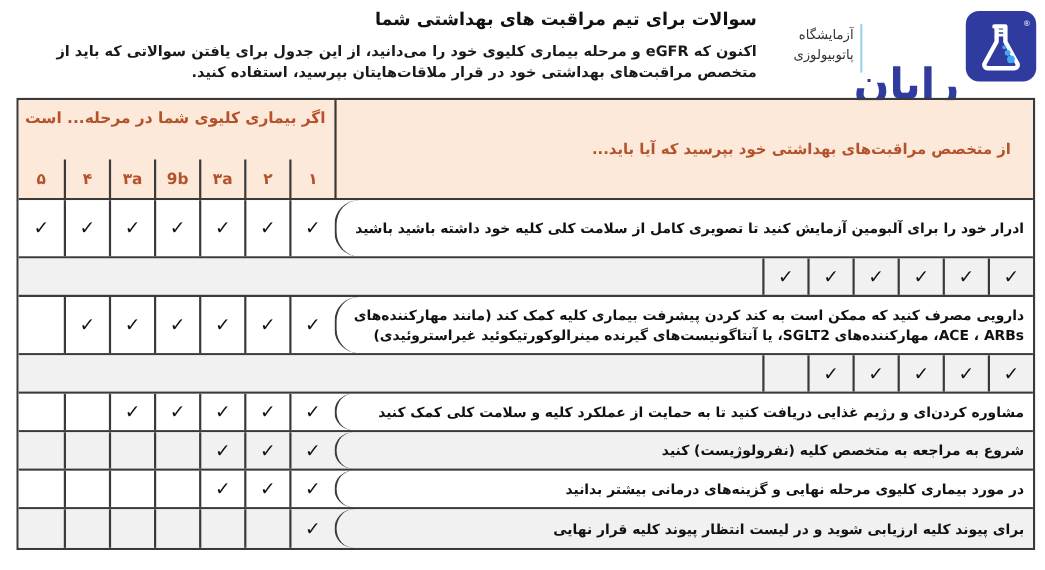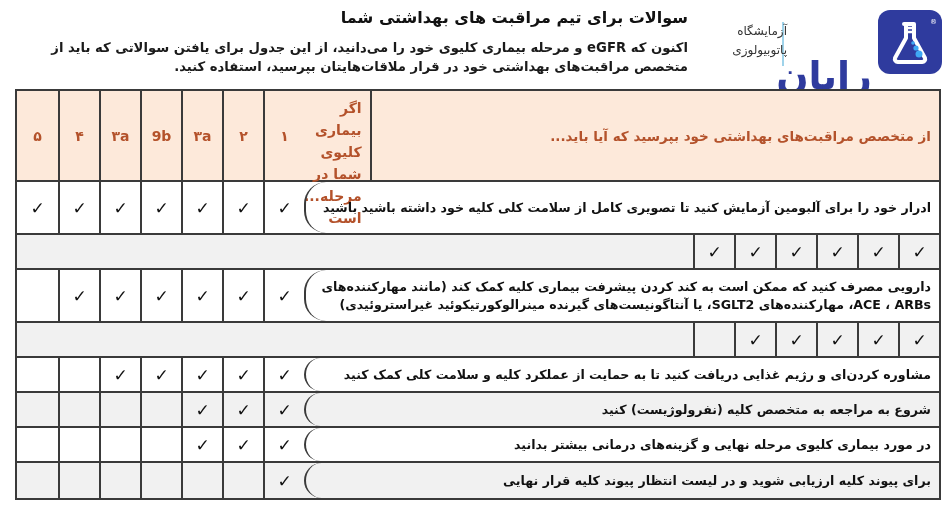--- a/index.html
+++ b/index.html
@@ -5,38 +5,38 @@
   * { box-sizing: border-box; margin: 0; padding: 0; }
   html, body { width: 950px; height: 518px; background: #ffffff; overflow: hidden; }
   body { font-family: "DejaVu Sans", "Liberation Sans", sans-serif; color: #111; position: relative; }
 
   .header { position: absolute; top: 0; left: 0; width: 950px; height: 89px; }
   .logo { position: absolute; right: 8px; top: 10px; width: 190px; height: 66px; }
   .logo-badge { position: absolute; right: 0; top: 0; width: 64px; height: 64px; border-radius: 12px; background: #2f3b9e; }
   .logo-badge svg { position: absolute; left: 0; top: 0; }
   .logo-word { position: absolute; right: 70px; top: 4px; font-size: 38px; font-weight: bold; color: #2f3b9e; direction: rtl; line-height: 52px; letter-spacing: -1px; margin-top: 36px; }
   .logo-divider { position: absolute; right: 158px; top: 12px; width: 2px; height: 44px; background: #9fd3ea; }
-  .logo-sub { position: absolute; right: 155px; top: 12px; width: 80px; text-align: right; direction: rtl; font-size: 12px; color: #333; line-height: 19px; }
+  .logo-sub { position: absolute; right: 166px; top: 12px; width: 80px; text-align: right; direction: rtl; font-size: 12px; color: #333; line-height: 19px; }
 
   .title { position: absolute; right: 262px; top: 8px; font-size: 16px; font-weight: bold; direction: rtl; color: #111; white-space: nowrap; }
   .intro { position: absolute; right: 262px; top: 38px; width: 640px; font-size: 13.2px; font-weight: bold; direction: rtl; line-height: 19px; color: #1a1a1a; }
 
   .table { position: absolute; left: 15px; top: 89px; width: 926px; border: 2px solid #3a3a3a; direction: rtl; }
   .row { display: flex; flex-direction: row; border-bottom: 2px solid #3a3a3a; }
   .row:last-child { border-bottom: none; }
   .row.gray { background: #f1f1f1; }
   .row.white { background: #ffffff; }
   .q { width: 640px; border-left: 2px solid #3a3a3a; padding: 4px 8px 4px 6px; font-size: 12.6px; font-weight: bold; text-align: right; line-height: 18px; display: flex; align-items: center; color: #111; border-radius: 22px; }
   .stages { display: flex; flex-direction: row; flex: 1; }
   .cell { width: 41px; border-left: 2px solid #3a3a3a; display: flex; align-items: center; justify-content: center; font-size: 17px; font-weight: bold; color: #111; }
   .cell:last-child { border-left: none; flex: 1; }
 
   .head-row { background: #fde9da; height: 91px; border-bottom: 2px solid #3a3a3a; display: flex; }
-  .head-q { width: 640px; border-left: 2px solid #3a3a3a; display: flex; align-items: center; padding-right: 8px; font-size: 13.5px; font-weight: bold; color: #b4522b; }
-  .head-stages { flex: 1; display: flex; flex-direction: row; }
+  .head-q { width: 640px; border-left: 2px solid #3a3a3a; display: flex; align-items: center; padding-right: 20px; font-size: 13.5px; font-weight: bold; color: #b4522b; }
+  .head-stages { flex: 1; display: flex; flex-direction: column; }
   .head-stage-title { height: 54px; padding: 6px 8px 0 0; font-size: 14px; font-weight: bold; color: #b4522b; line-height: 22px; text-align: right; }
   .head-stage-cols { flex: 1; display: flex; }
   .head-stage-cols .cell { color: #b4522b; font-size: 14px; border-left: 2px solid #3a3a3a; }
   .head-stage-cols .cell:last-child { border-left: none; }
 </style>
 </head>
 <body>
 
 <div class="header">
   <div class="logo">

